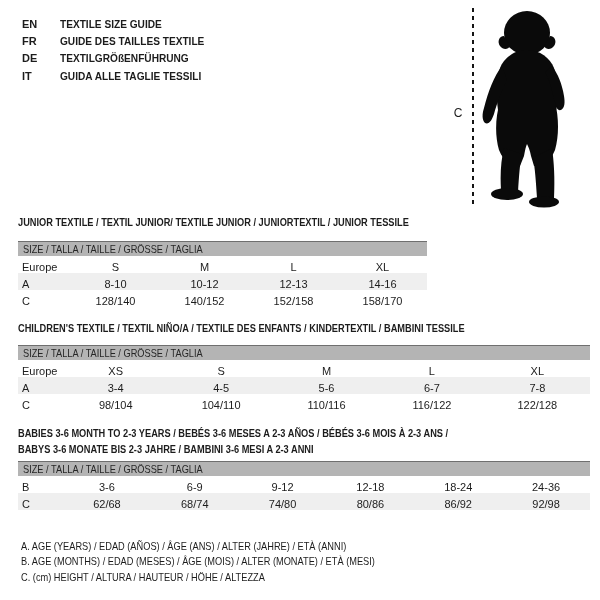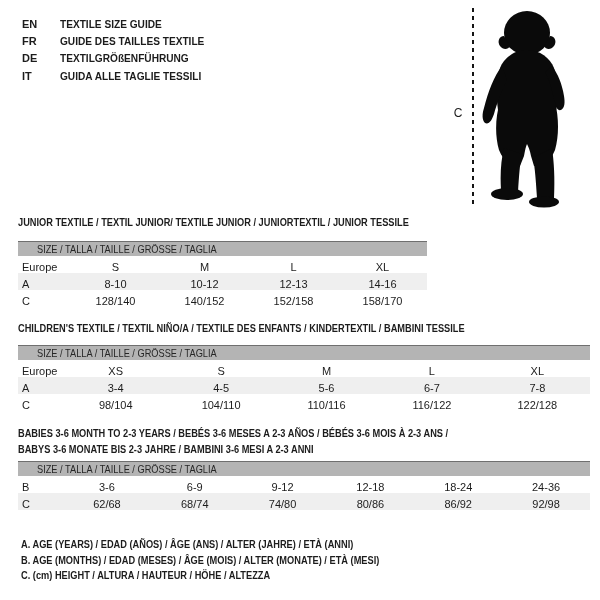--- a/index.html
+++ b/index.html
@@ -24,33 +24,33 @@
   .measure-label { position:absolute; left:450px; top:106px; width:16px; text-align:center; font-size:12px; }
   .baby-svg { position:absolute; left:480px; top:8px; width:100px; height:200px; }
 
   
   .sec-title { position:absolute; left:18px; font-weight:bold; font-size:10.5px; line-height:16px; white-space:nowrap; }
 
   
   .sizetable { position:absolute; left:18px; }
   .sizeband {
     height:15px; background:#b4b4b4; border-top:1px solid #6f6f6f;
-    font-size:10.5px; color:#262626; line-height:13px; padding-left:19px;
+    font-size:10.5px; color:#262626; line-height:13px; padding-left:5px;
     display:flex; align-items:center;
   }
   .trow { display:flex; height:17px; align-items:flex-end; font-size:11px; }
   .trow .lbl { padding-left:4px; }
   .t1 .lbl { width:53px; }
   .t2 .lbl, .t3 .lbl { width:45px; }
   .trow .cell { flex:1; text-align:center; }
   .shade { background:#efefef; }
 
   
   .legend { position:absolute; left:21px; top:538px; }
-  .legend-line { height:15.5px; font-weight:bold; font-size:10.5px; display:flex; }
+  .legend-line { height:15.5px; font-weight:normal; font-size:10.5px; display:flex; align-items:center; }
 </style>
 </head>
 <body>
 
 <div class="page">
 
   <div class="langs">
     <div class="lang-row">
       <span class="lang-code">EN</span>
       <span class="cx92">TEXTILE SIZE GUIDE</span>

